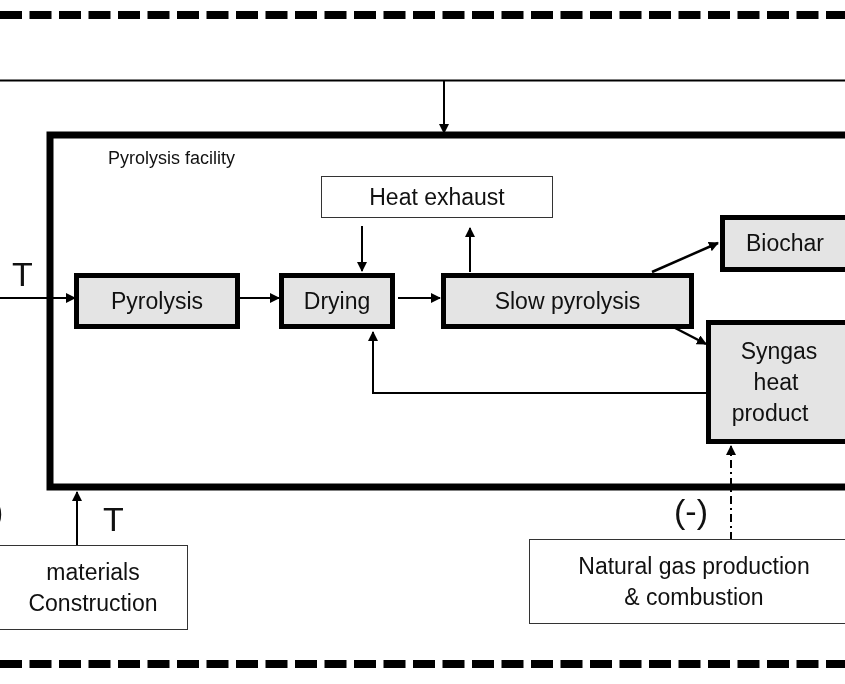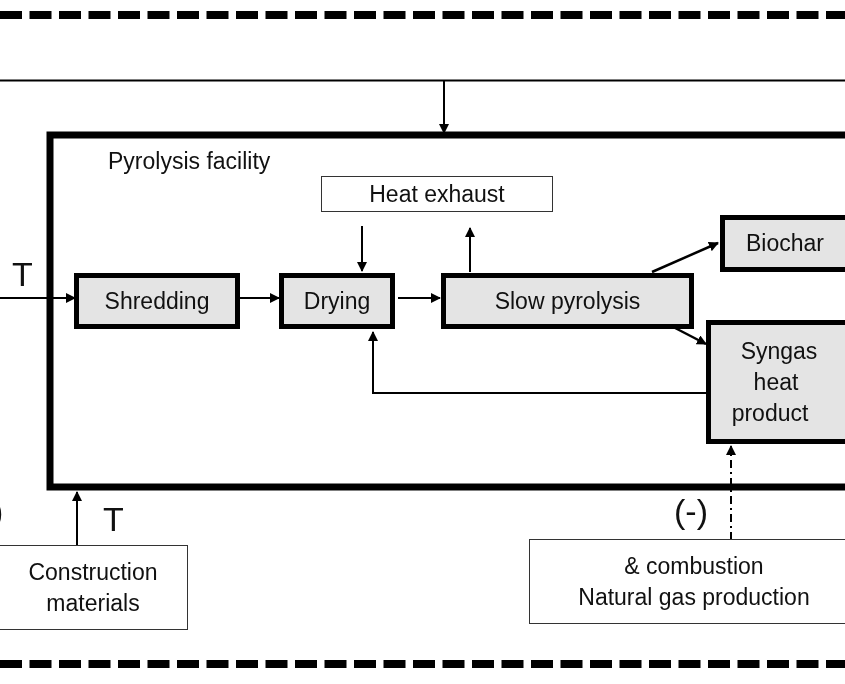--- a/index.html
+++ b/index.html
@@ -4,21 +4,21 @@
 <style>
   html, body { margin: 0; padding: 0; background: #ffffff; }
   body { width: 845px; height: 684px; position: relative; overflow: hidden;
          font-family: "Liberation Sans", sans-serif; color: #111; }
   svg.lines { position: absolute; left: 0; top: 0; }
   .box { position: absolute; box-sizing: border-box; display: flex;
          align-items: center; justify-content: center; text-align: center;
          font-size: 23px; line-height: 31px; }
   .proc { background: #e4e4e4; border: 5px solid #000; }
   .ext  { background: #ffffff; border: 1.5px solid #333; }
-  .label { position: absolute; font-size: 23px; white-space: nowrap; }
+  .label { position: absolute; font-size: 18px; white-space: nowrap; }
   .big { font-size: 34px; }
 </style>
 </head>
 <body>
 
 <svg class="lines" width="845" height="684">
   <defs>
     <marker id="ah" markerWidth="10" markerHeight="10" refX="9" refY="5" orient="auto" markerUnits="userSpaceOnUse">
       <path d="M0,0 L10,5 L0,10 z" fill="#000"></path>
     </marker>
@@ -49,26 +49,26 @@
 
   <polyline points="707,393 373,393 373,332" fill="none" stroke="#000" stroke-width="2" marker-end="url(#ah)"></polyline>
 
   <line x1="77" y1="546" x2="77" y2="492" stroke="#000" stroke-width="2" marker-end="url(#ah)"></line>
 
   <line x1="731" y1="540" x2="731" y2="446" stroke="#000" stroke-width="2" stroke-dasharray="8,4,2,4" marker-end="url(#ah)"></line>
 </svg>
 
 <div class="label" style="left:108px; top:148px;">Pyrolysis facility</div>
 
-<div class="box ext" style="left:321px; top:176px; width:232px; height:36px;">
+<div class="box ext" style="left:321px; top:176px; width:232px; height:42px;">
   <span>Heat exhaust</span>
 </div>
 
 <div class="box proc" style="left:74px; top:273px; width:166px; height:56px;">
-  <span>Shredding</span>
+  <span>Pyrolysis</span>
 </div>
 
 <div class="box proc" style="left:279px; top:273px; width:116px; height:56px;">
   <span>Drying</span>
 </div>
 
 <div class="box proc" style="left:441px; top:273px; width:253px; height:56px;">
   <span>Slow pyrolysis</span>
 </div>
 
@@ -76,25 +76,25 @@
   <span style="margin-right:10px;">Biochar</span>
 </div>
 
 <div class="box proc" style="left:706px; top:320px; width:160px; height:124px; flex-direction:column;">
   <span style="margin-right:14px;text-align:center;">Syngas</span>
   <span style="margin-right:20px;">heat</span>
   <span style="margin-right:32px;">product</span>
 </div>
 
 <div class="box ext" style="left:-2px; top:545px; width:190px; height:85px; flex-direction:column;">
+  <span>materials</span>
   <span>Construction</span>
-  <span>materials</span>
 </div>
 
 <div class="box ext" style="left:529px; top:539px; width:330px; height:85px; flex-direction:column;">
+  <span>Natural gas production</span>
   <span>&amp; combustion</span>
-  <span>Natural gas production</span>
 </div>
 
 <div class="label big" style="left:12px; top:255px;">T</div>
 <div class="label big" style="left:103px; top:500px;">T</div>
 <div class="label big" style="left:674px; top:492px;">(-)</div>
 <div class="label big" style="left:-8px; top:492px;">)</div>
 
 </body></html>

